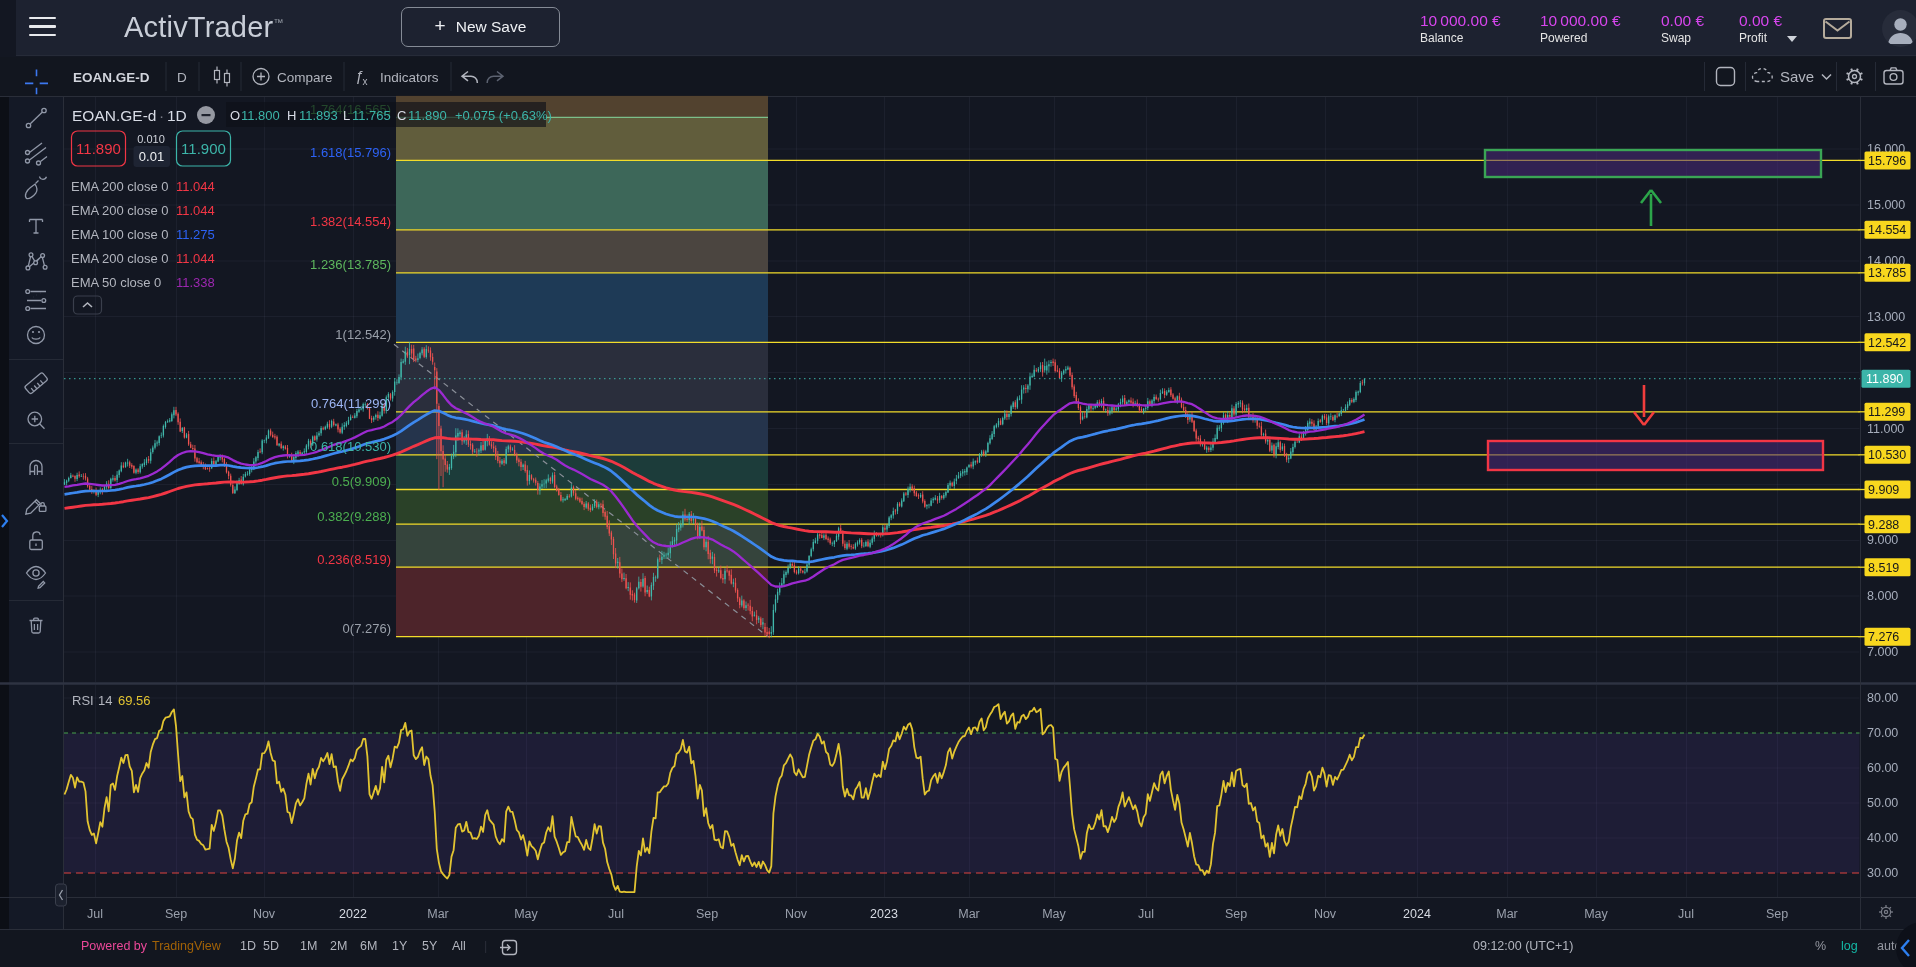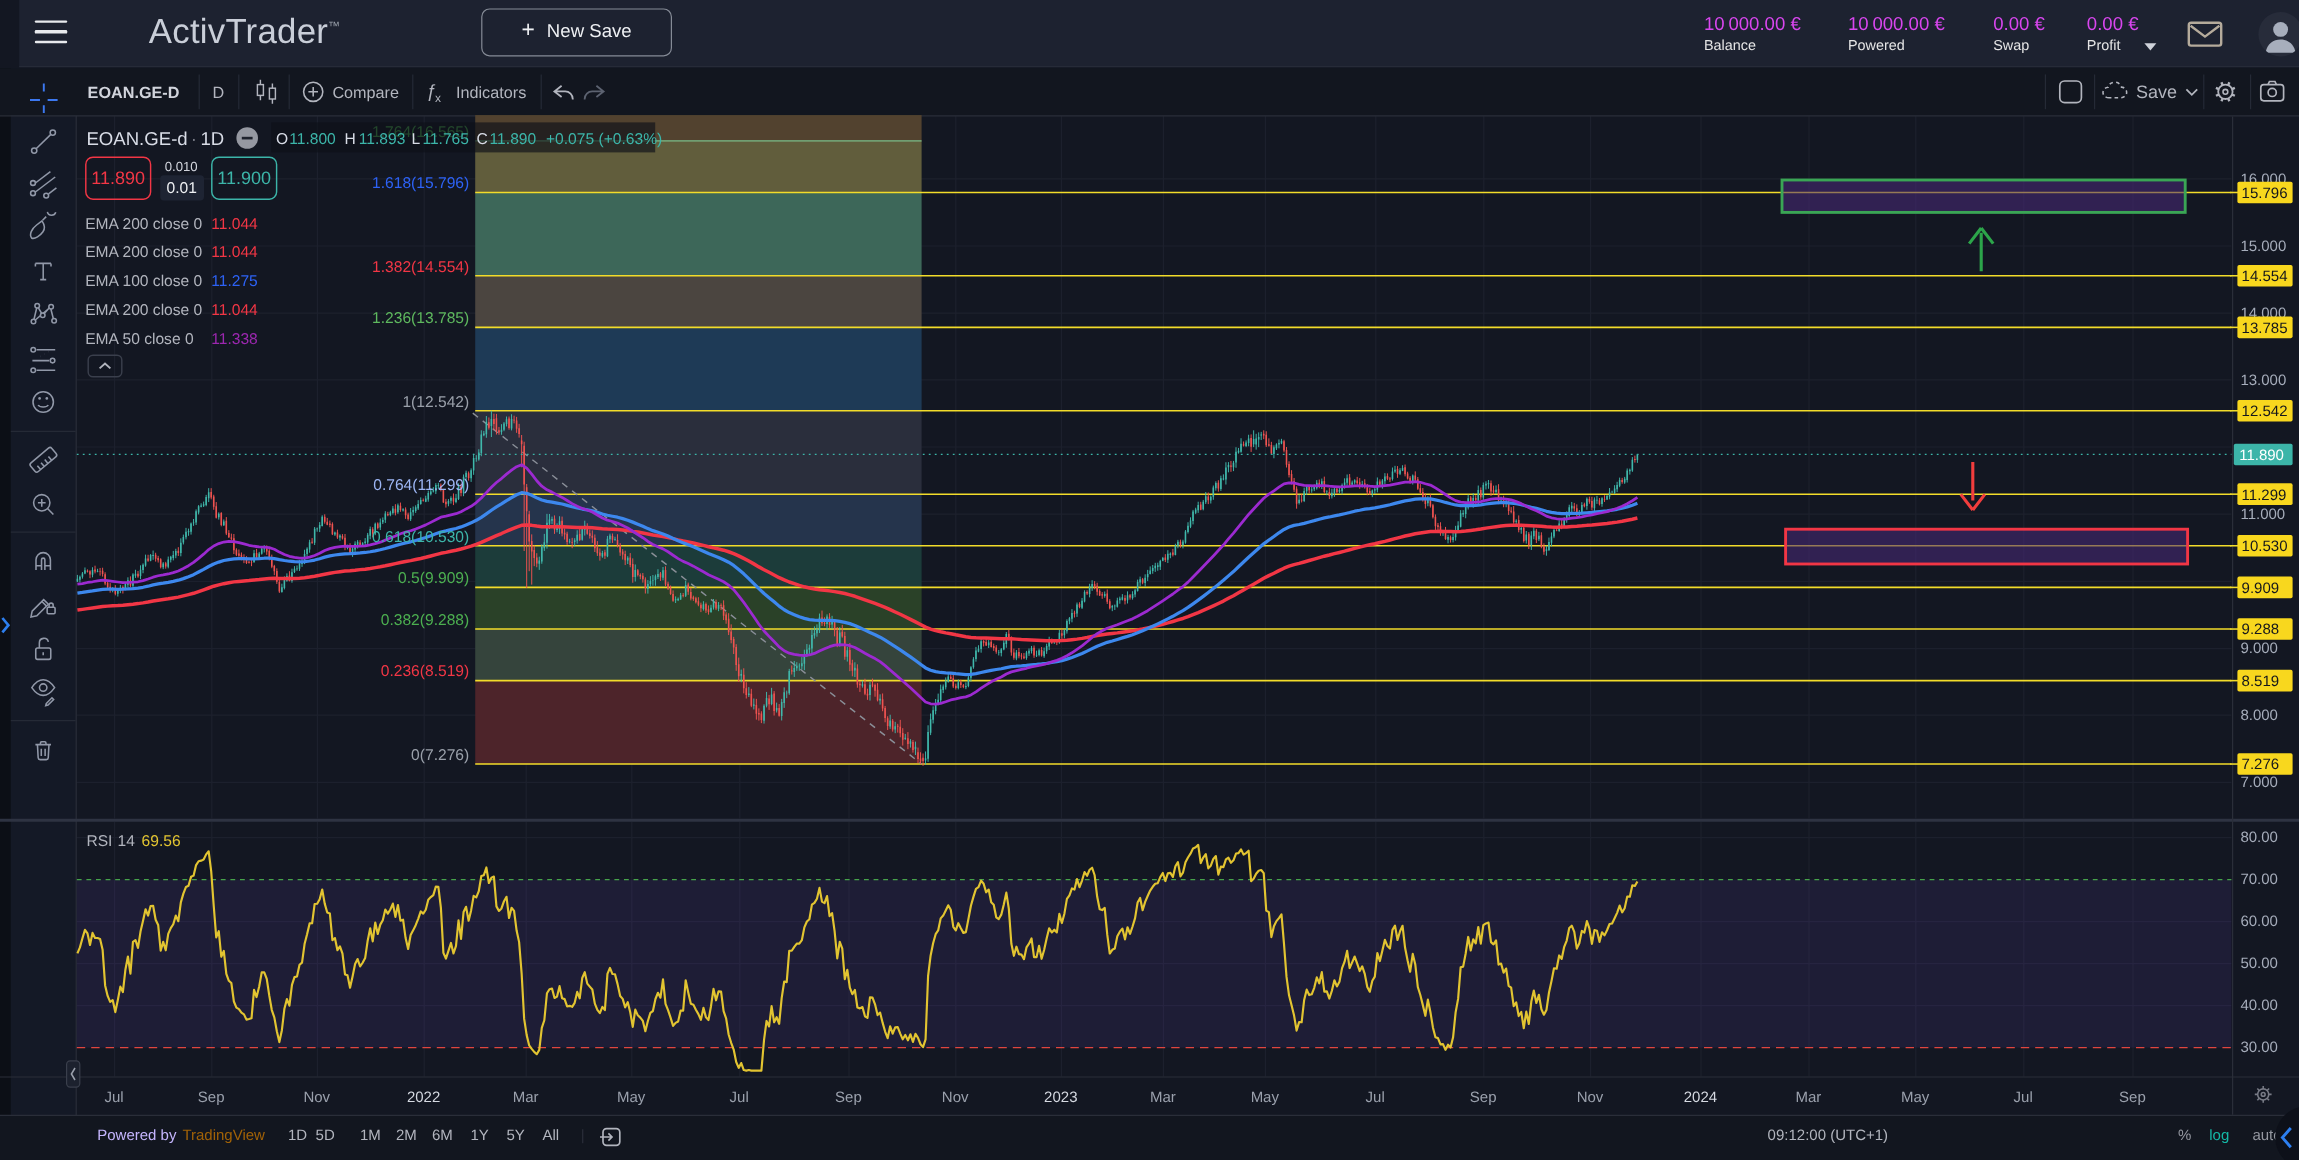--- a/index.html
+++ b/index.html
@@ -318,21 +318,21 @@
         <rect x="2" y="3" width="27" height="19" rx="2" fill="none" stroke="#b5ab9b" stroke-width="2"></rect>
         <path d="M3.5 5.5l12 9 12-9" fill="none" stroke="#b5ab9b" stroke-width="2"></path>
       </svg>
  <div class="avatar"><svg width="37" height="37">
           <circle cx="18.5" cy="14.5" r="6.2" fill="#a7aebc"></circle>
           <path d="M6 34c1.2-7.5 6.5-11 12.5-11s11.3 3.5 12.5 11z" fill="#a7aebc"></path>
         </svg></div>
  <div class="caret" style="left:1903px;top:40px;border-left-width:4.5px;border-right-width:4.5px;border-top-width:5px"></div>
 </div>
 <div id="bbar">
- <span style="left:81px;color:#c4b5fd">Powered by</span>
+ <span style="left:81px;color:#ec4899">Powered by</span>
  <span style="left:152px;color:#a16207">TradingView</span>
  <span style="left:240px">1D</span>
       <span style="left:263px">5D</span>
       <span style="left:300px">1M</span>
  <span style="left:330px">2M</span>
       <span style="left:360px">6M</span>
       <span style="left:392px">1Y</span>
  <span style="left:422px">5Y</span>
       <span style="left:452px">All</span>
  <span style="left:484px;color:#2a2e39">|</span>

